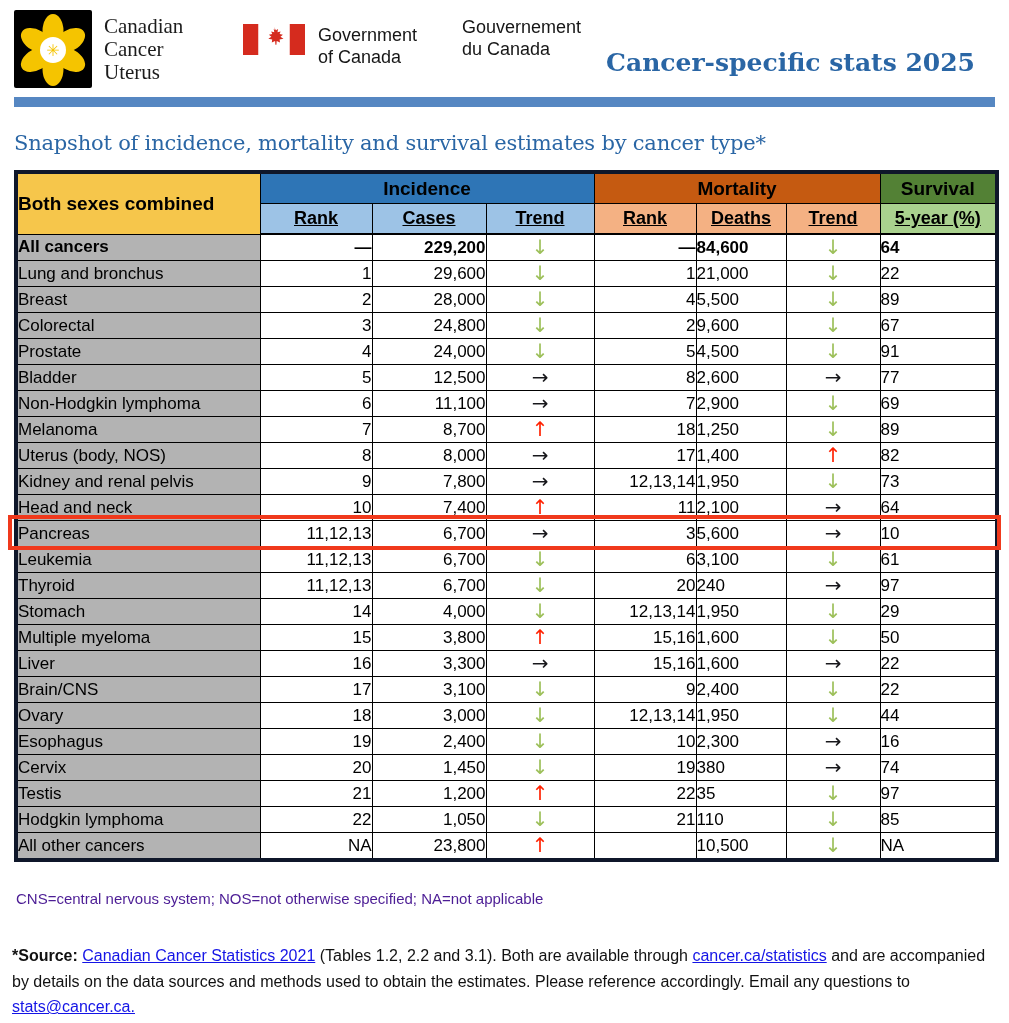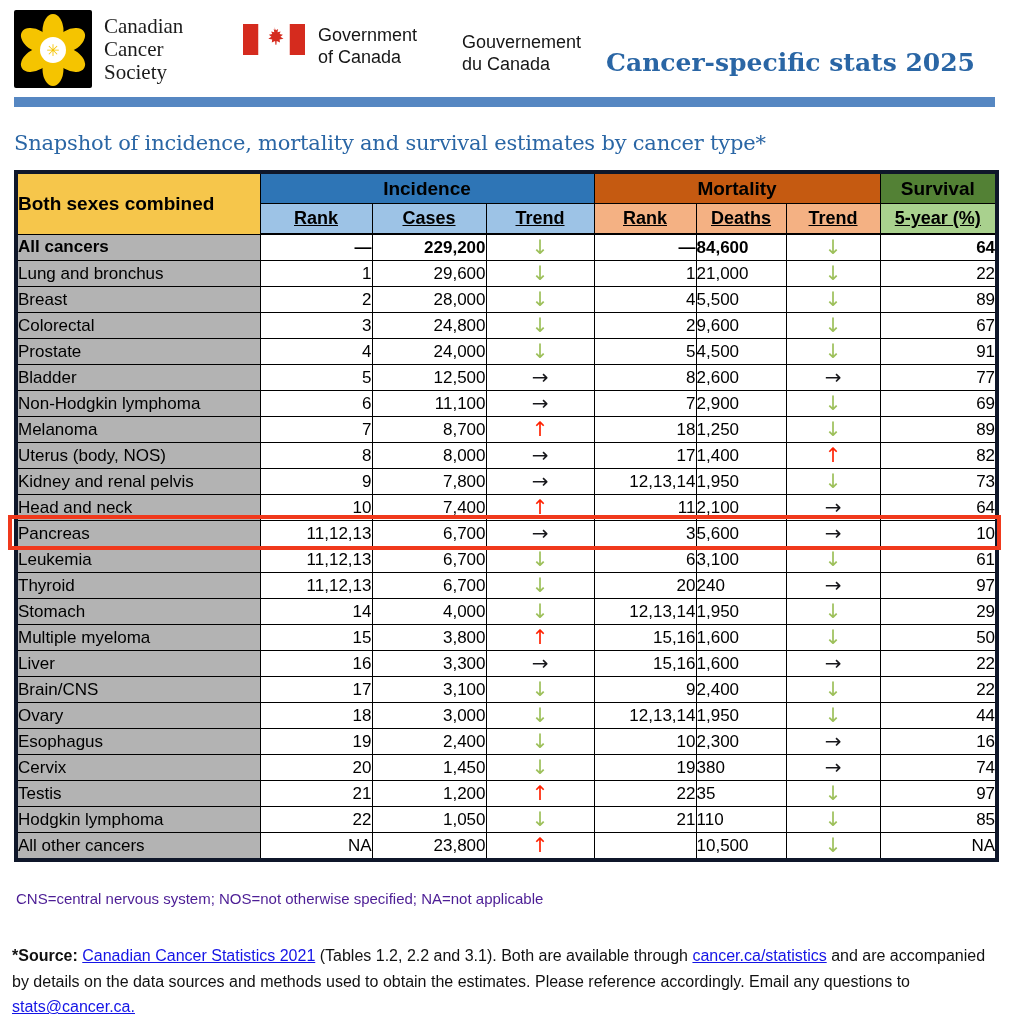--- a/index.html
+++ b/index.html
@@ -8,21 +8,21 @@
     font-family:"Liberation Sans",sans-serif;color:#000;overflow:hidden;
   }
   
   .ccs-logo{position:absolute;left:14px;top:10px;width:78px;height:78px;}
   .ccs-name{
     position:absolute;left:104px;top:15px;
     font-family:"Liberation Serif",serif;font-size:21px;line-height:1.1;color:#1c1c1c;
   }
   .flag{position:absolute;left:243px;top:24px;width:62px;height:31px;}
   .gov-en{position:absolute;left:318px;top:25px;font-size:18px;line-height:1.22;color:#161616;}
-  .gov-fr{position:absolute;left:462px;top:32px;font-size:18px;line-height:1.22;color:#161616;}
+  .gov-fr{position:absolute;left:462px;top:17px;font-size:18px;line-height:1.22;color:#161616;}
   .doc-title{
     position:absolute;right:34px;top:48px;
     font-family:"DejaVu Serif",serif;font-weight:bold;font-size:25px;color:var(--title_blue);
   }
   .blue-bar{position:absolute;left:14px;right:14px;top:97px;height:10px;background:var(--bar_blue);}
   .section-title{
     position:absolute;left:14px;top:131px;
     font-family:"DejaVu Serif",serif;font-size:21px;color:var(--title_blue);letter-spacing:-0.2px;
   }
   
@@ -38,21 +38,21 @@
   th.s-inc{background:var(--light_blue);}
   th.s-mort{background:var(--light_orange);}
   th.s-surv{background:var(--light_green);}
   tbody td{height:25px;font-size:17px;background:#fff;}
   td.c-type{background:var(--row_gray);text-align:left;padding-left:8px;}
   td.c-rank{text-align:right;padding-right:14px;}
   td.c-cases{text-align:right;padding-right:16px;}
   td.c-trend{text-align:center;}
   td.c-mrank{text-align:right;padding-right:10px;}
   td.c-deaths{text-align:left;padding-right:12px;}
-  td.c-surv{text-align:right;margin-left:12px;}
+  td.c-surv{text-align:left;margin-left:12px;}
   tr.bold td{font-weight:bold;}
   .arr{font-family:"DejaVu Sans",sans-serif;font-size:20px;line-height:1;font-weight:normal;}
   #highlight-box{position:absolute;display:none;pointer-events:none;
     border:4px solid var(--highlight_red);left:-6px;right:-6px;}
   
   .footnote{position:absolute;left:16px;top:890px;font-size:15px;color:#4c1d95;}
   .source{position:absolute;left:12px;top:943px;width:978px;font-size:16px;line-height:1.6;color:#111;}
   .source a{color:var(--link_blue);text-decoration:underline;cursor:pointer;}
 </style>
 </head>
@@ -81,21 +81,21 @@
       <g transform="rotate(300 39 40)">
           <ellipse cx="39" cy="21" rx="10.5" ry="17" fill="#F5C400"></ellipse>
         </g>
       <circle cx="39" cy="40" r="13" fill="#ffffff"></circle>
       <text x="39" y="46" text-anchor="middle" font-size="16" fill="#F5C400" font-family="DejaVu Sans, sans-serif">✳</text>
     </g>
   </svg>
   <div class="ccs-name">
     <div>Canadian</div>
     <div>Cancer</div>
-    <div>Society</div>
+    <div>Uterus</div>
   </div>
 
   <svg class="flag" viewBox="0 0 62 31">
     <rect x="0" y="0" width="15.5" height="31" fill="#D52B1E"></rect>
     <rect x="46.5" y="0" width="15.5" height="31" fill="#D52B1E"></rect>
     <rect x="15.5" y="0" width="31" height="31" fill="#ffffff"></rect>
     <path fill="#D52B1E" transform="translate(21,3) scale(1.0)" d="M10 0l1.6 3.4 2.5-1.3-.6 3.2 3.1-.9-1 2.7 3.3.6-2.5 2.1 3.1 1.9-3.9.8.4 3.1-3.3-1.5-.3 3.6h-1l-.3-3.6-3.3 1.5.4-3.1-3.9-.8 3.1-1.9-2.5-2.1 3.3-.6-1-2.7 3.1.9-.6-3.2 2.5 1.3z"></path>
   </svg>
   <div class="gov-en">
     <div>Government</div>

